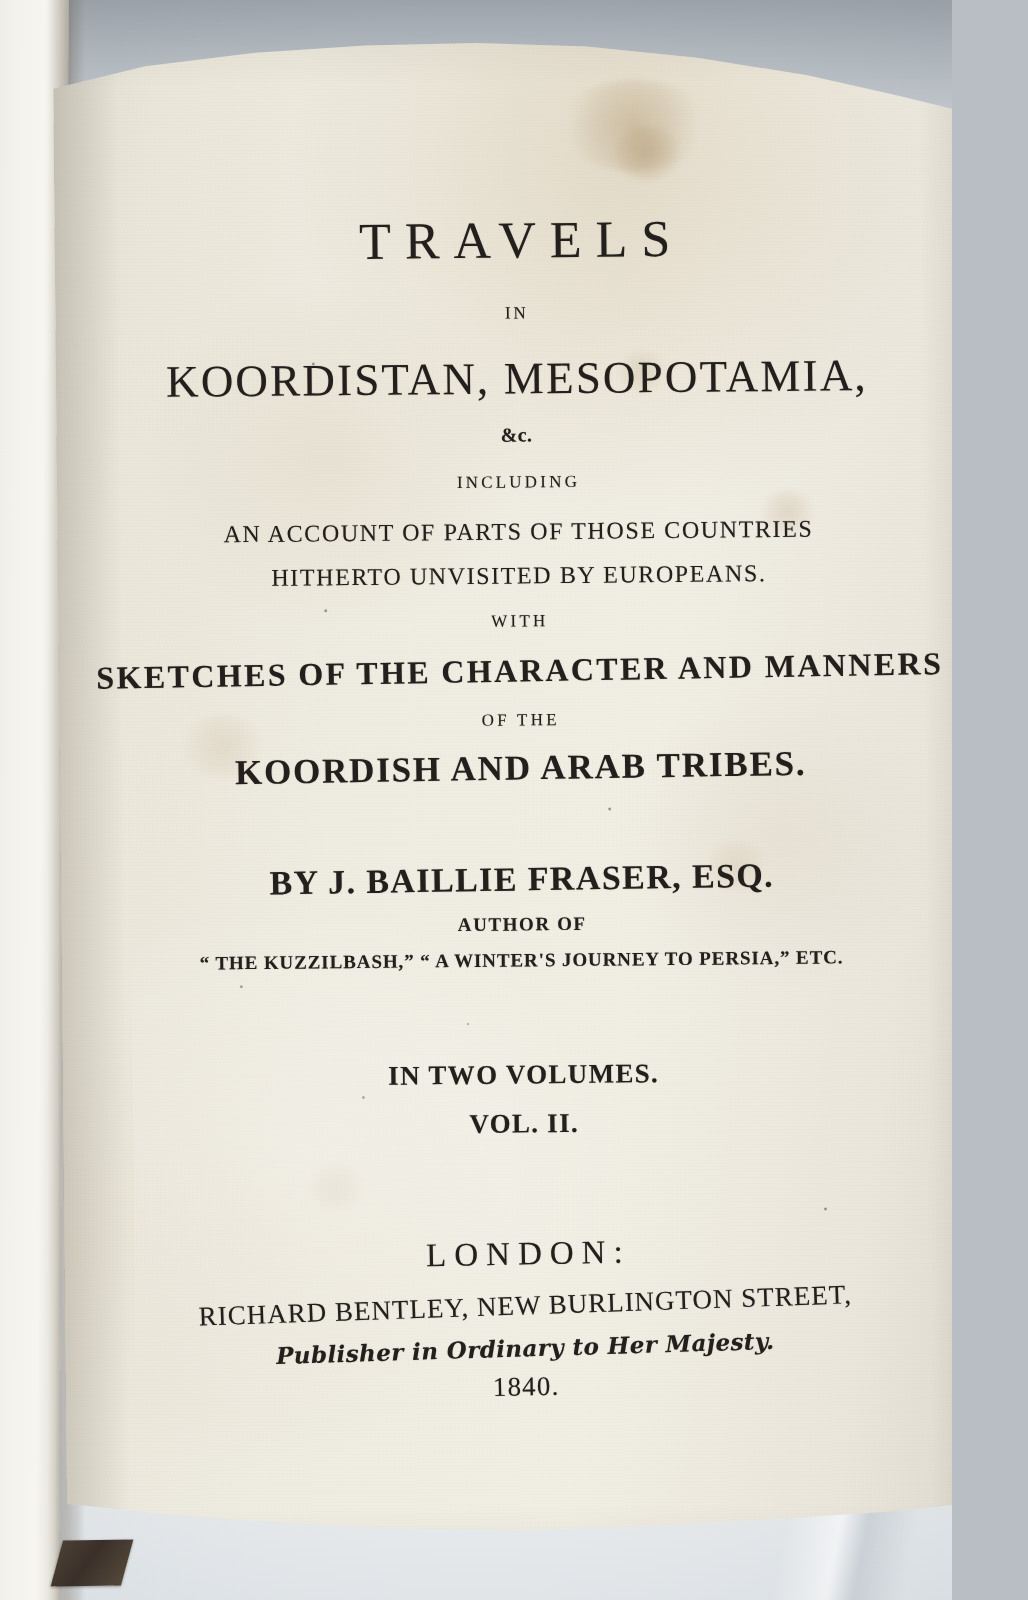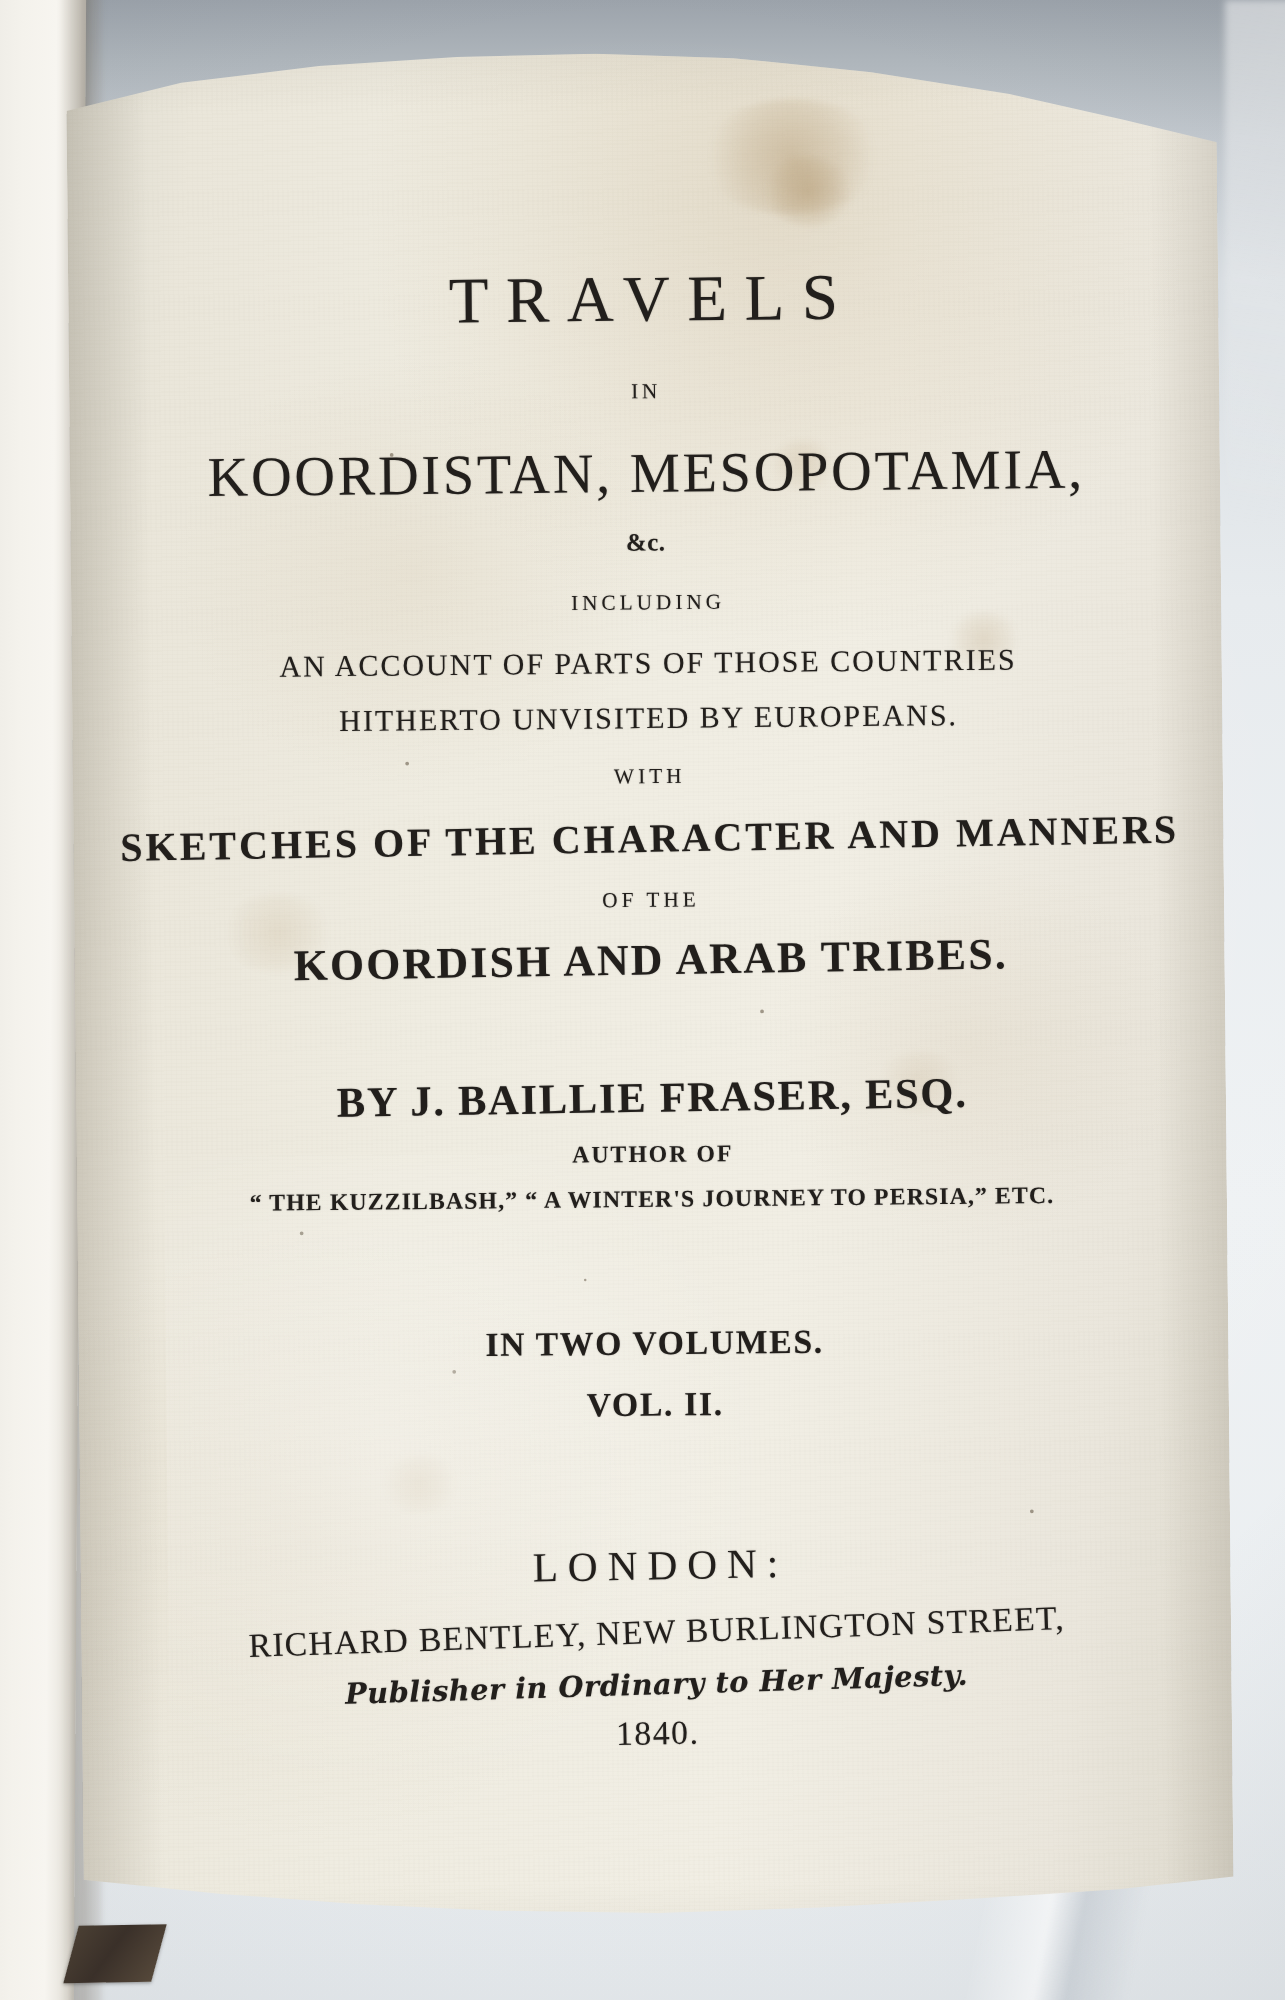--- a/index.html
+++ b/index.html
@@ -6,21 +6,21 @@
   * { box-sizing: border-box; }
   html, body {
     margin: 0; padding: 0;
     width: 1028px; height: 1600px;
     overflow: hidden;
     background: #b9bec4;
   }
 
   #stage {
     position: relative;
-    width: 1028px;
+    width: 952px;
     height: 1600px;
     overflow: hidden;
     font-family: "Liberation Serif", "DejaVu Serif", serif;
   }
 
   
   .backdrop {
     position: absolute; inset: 0;
     background:
       linear-gradient(180deg, #9ca3ab 0%, #aeb5bb 3%, #c3c9cf 7%, #d8dde1 14%, #e6eaed 30%, #eef1f3 60%, #e9edf0 100%);

